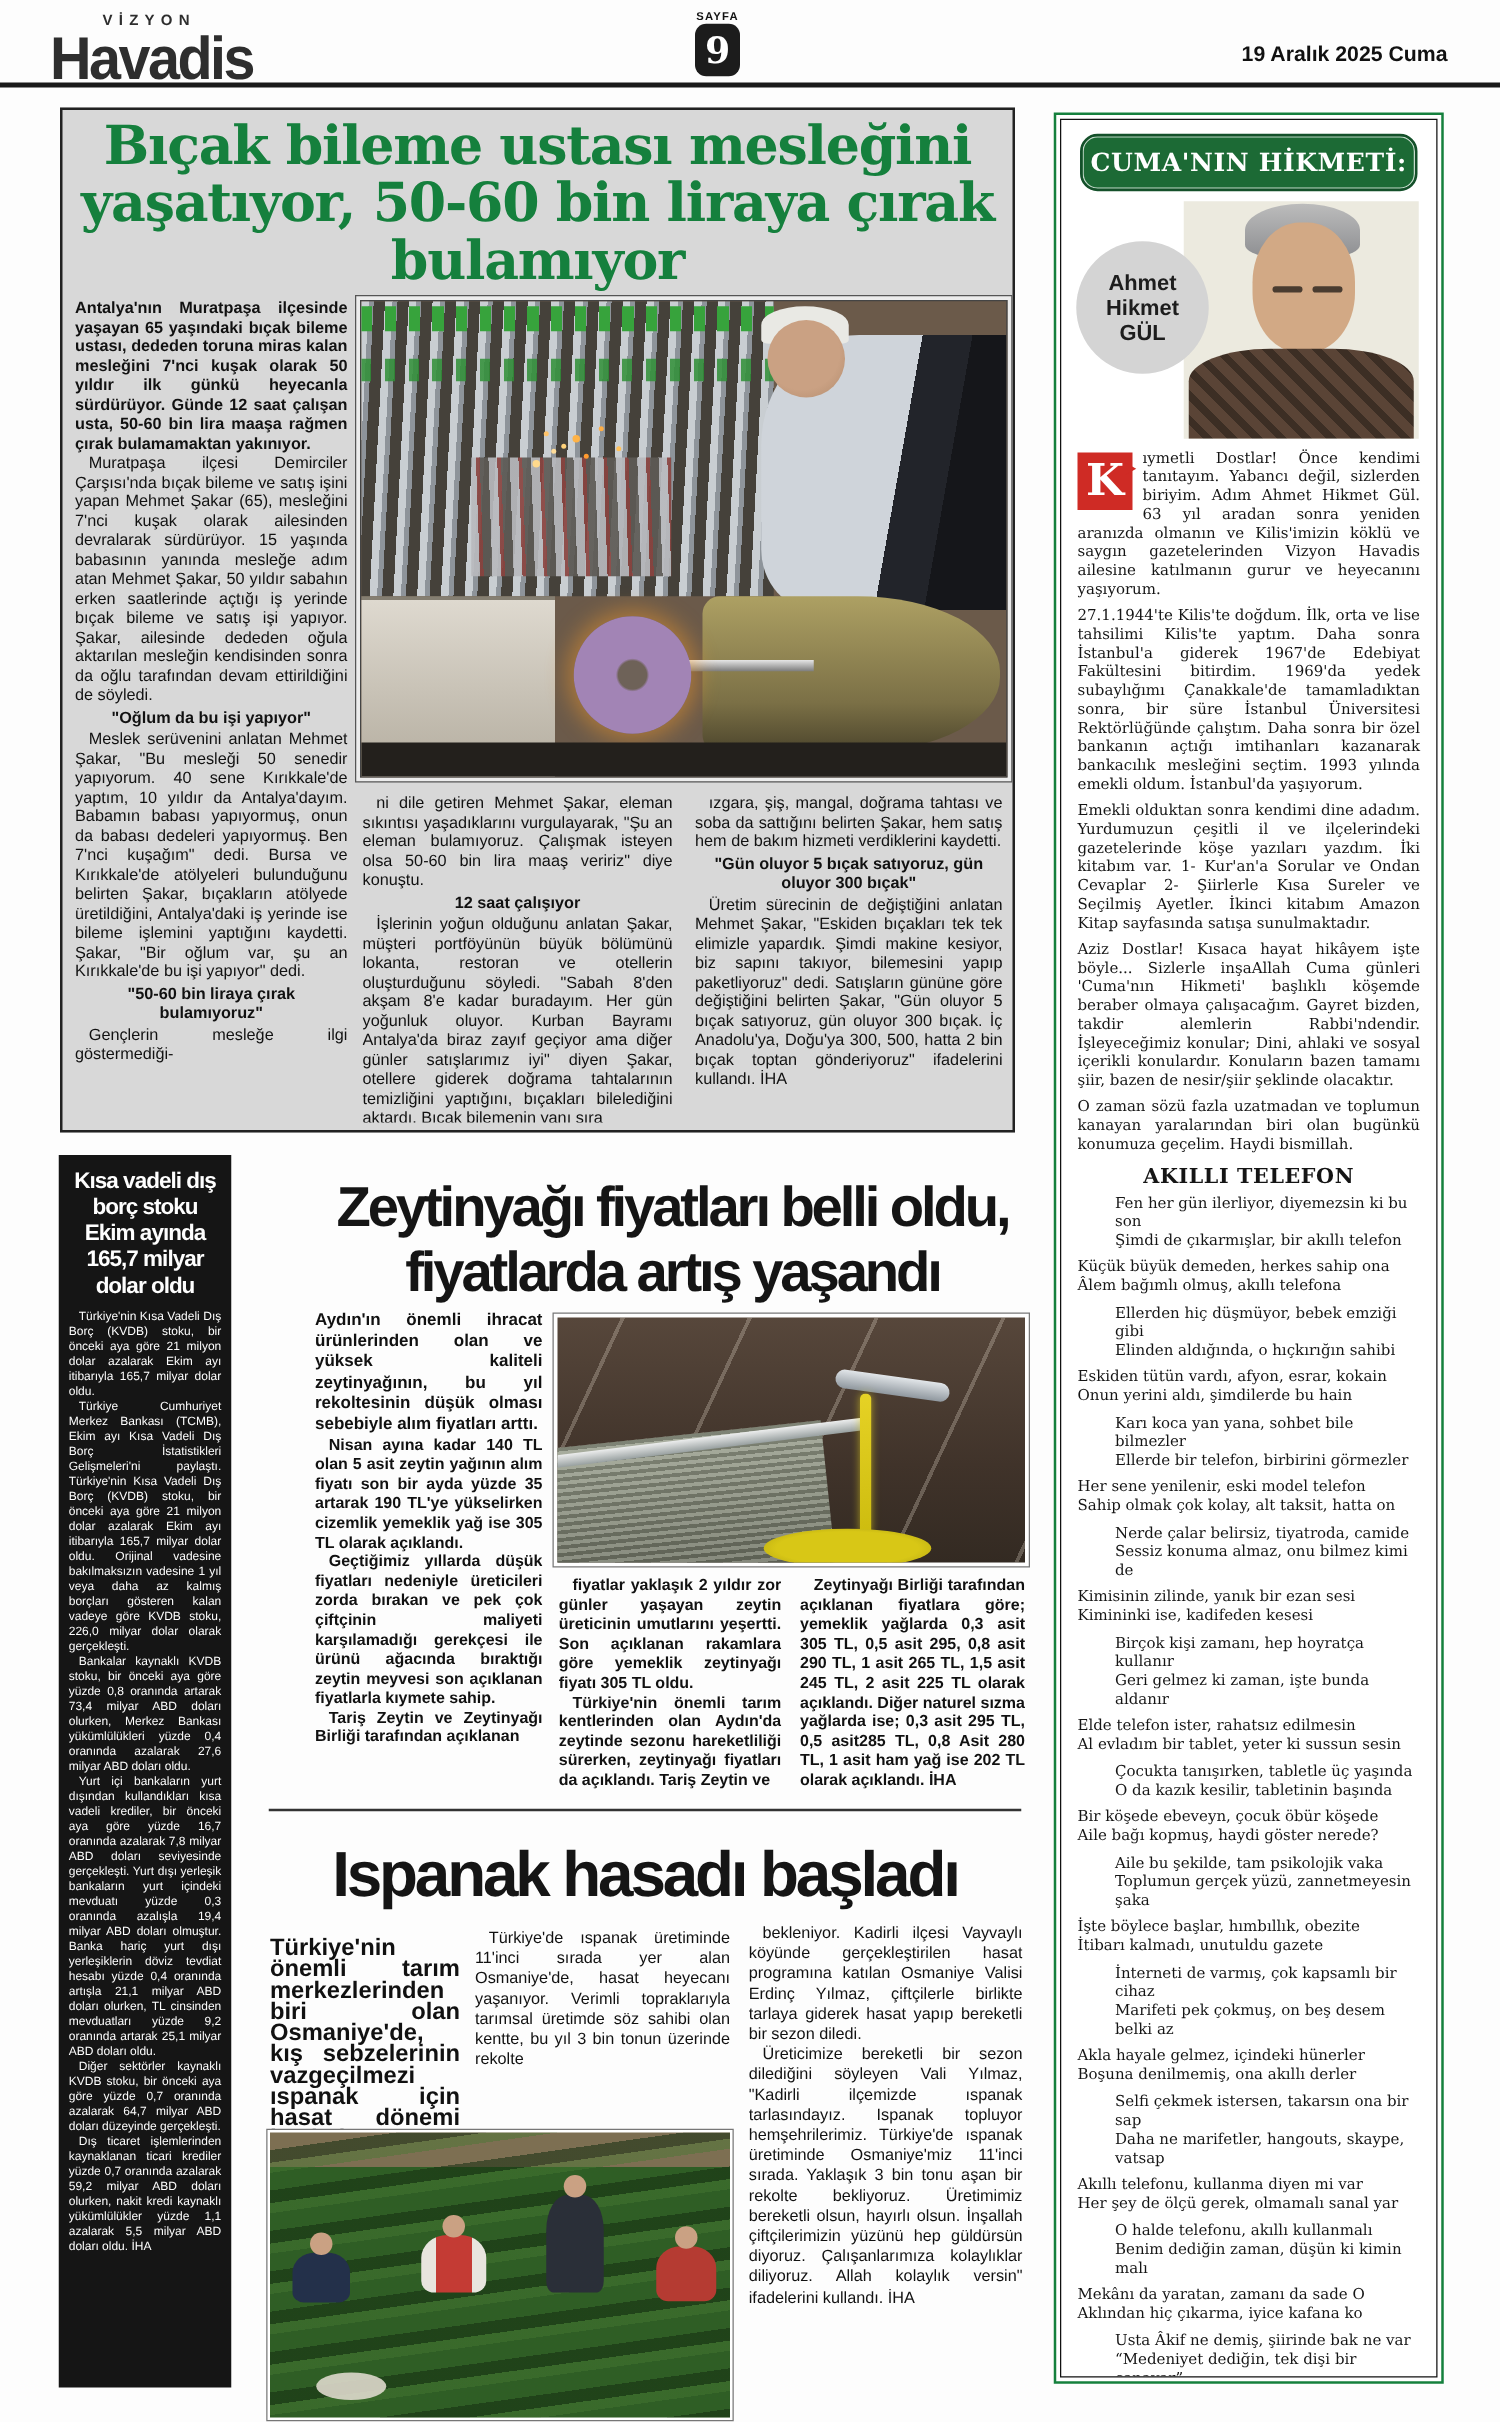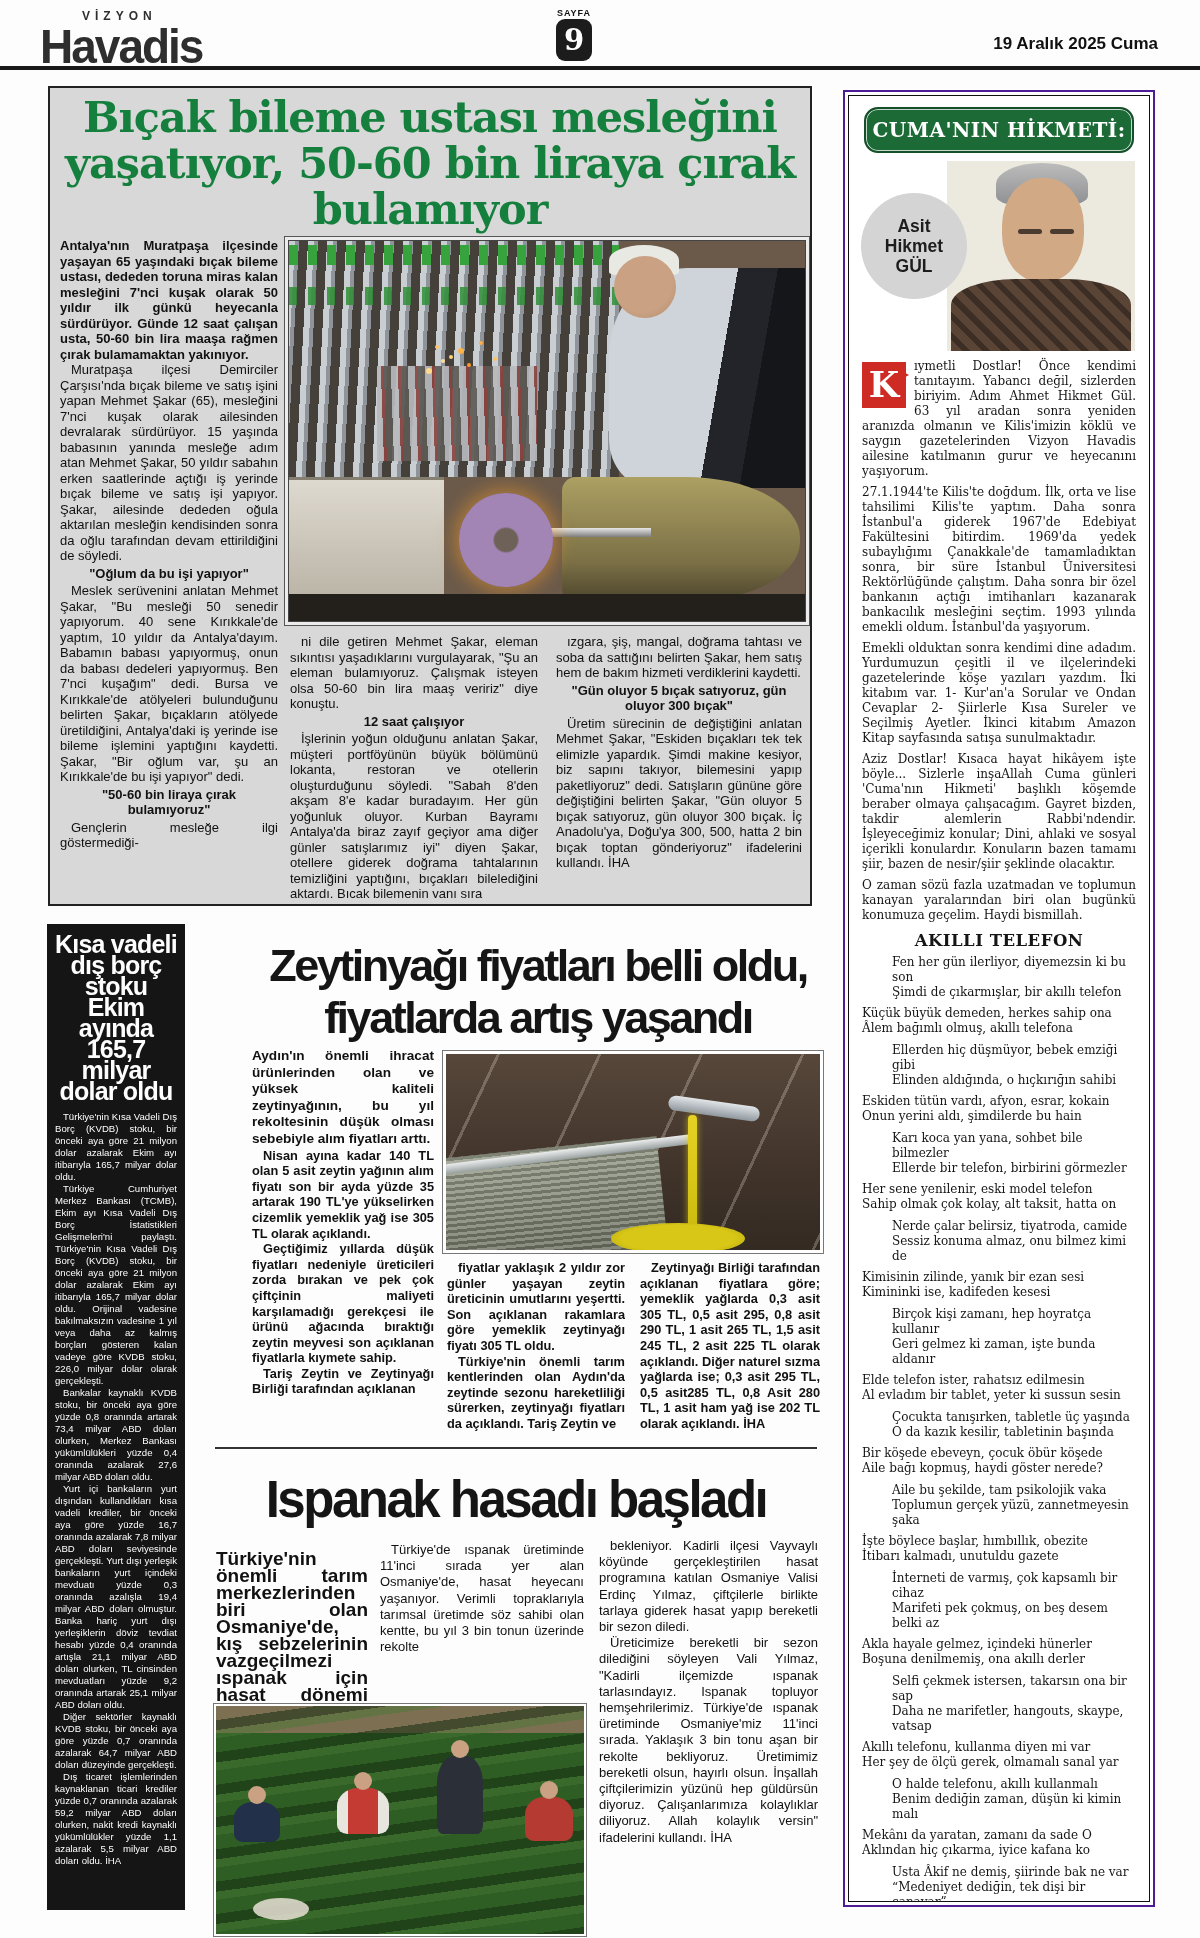--- a/index.html
+++ b/index.html
@@ -54,21 +54,21 @@
      box-shadow:0 0 18px 5px rgba(255,160,40,.45);}
   .kp-axle{left:45%;bottom:22%;width:130px;height:9px;background:linear-gradient(#e6e6e6,#7d7d7d);}
   .kp-bench{left:0;bottom:0;width:100%;height:7%;background:#23201c;}
   .kp-sparks{left:31%;top:30%;width:4px;height:4px;border-radius:50%;background:#ffd27a;
      box-shadow:10px -6px 0 1px #ffb347,-8px 4px 0 #ffdd99,18px 8px 0 #ff9a2f,
        -14px -10px 0 #ffc46b,30px -14px 0 #ffae45,-22px 14px 0 1px #ffd98c,44px 2px 0 #ffc15a;}
 
   
   .debt{position:absolute;left:47px;top:924px;width:138px;height:986px;background:#151515;color:#fefefe;
         padding:8px 8px;box-sizing:border-box;overflow:hidden;}
-  .debt h2{margin:2px 0 9px;font-size:25px;line-height:21px;text-align:center;letter-spacing:-.8px;}
+  .debt h2{margin:2px 0 9px;font-size:18px;line-height:21px;text-align:center;letter-spacing:-.8px;}
   .debt .dp{margin:0;font-size:9.6px;line-height:12px;text-align:justify;text-indent:8px;}
 
   
   .oilh{position:absolute;left:248px;top:910px;width:580px;text-align:center;font-weight:bold;
         font-size:45px;line-height:1.15;letter-spacing:-2.5px;color:#151515;}
   .ocol{position:absolute;font-size:12.8px;line-height:15.6px;text-align:justify;overflow:hidden;}
   .ocol .kp{margin:0;font-weight:bold;}
   .ocol .kp.lead{font-weight:bold;font-size:13.6px;line-height:16.6px;}
   .ocol .kp.normal{text-indent:11px;}
   .ocol1{left:252px;top:1048px;width:182px;height:400px;}
@@ -107,21 +107,21 @@
   .fig{position:absolute;}
   .fig .head{position:absolute;left:50%;top:-16px;transform:translateX(-50%);width:18px;height:18px;border-radius:50%;background:#caa183;}
   .fg1{left:5%;top:42%;width:46px;height:40px;border-radius:40% 40% 20% 20%;background:#23304a;}
   .fg2{left:33%;top:36%;width:52px;height:46px;border-radius:40% 40% 20% 20%;
        background:linear-gradient(90deg,#e8e5de 0 22%,#c43b34 22% 78%,#e8e5de 78%);}
   .fg3{left:60%;top:22%;width:46px;height:78px;border-radius:36% 36% 12% 12%;background:#2a2f38;}
   .fg4{right:3%;top:40%;width:48px;height:44px;border-radius:40% 40% 20% 20%;background:#b53b32;}
   .sack{position:absolute;left:10%;bottom:6%;width:56px;height:22px;border-radius:50%;background:#ded9cc;opacity:.9;}
 
   
-  .cuma{position:absolute;left:843px;top:90px;width:312px;height:1817px;border:2px solid #4c1d95;
+  .cuma{position:absolute;left:843px;top:90px;width:312px;height:1817px;border:2px solid #15803d;
         box-sizing:border-box;background:#fff;overflow:hidden;}
   .cuma-inner{position:absolute;inset:3px;border:1px solid #111;overflow:hidden;}
   .badge{margin:11px auto 8px;width:266px;height:42px;background:#1c6a35;color:#fff;border:2px solid #14502a;
          border-radius:14px;box-shadow:inset 0 0 0 1px rgba(255,255,255,.75);
          font-family:"DejaVu Serif",serif;font-weight:bold;font-size:20px;letter-spacing:.5px;
          display:flex;align-items:center;justify-content:center;}
   .cphoto-zone{position:relative;height:190px;margin:0 12px;}
   .cportrait{position:absolute;right:2px;top:0;width:188px;height:190px;background:#eceadf;overflow:hidden;}
   .cportrait>div{position:absolute;}
   .pt-head{left:29%;top:9%;width:82px;height:104px;border-radius:46%;background:#d2a985;}
@@ -264,21 +264,21 @@
     <div class="cuma-inner">
       <div class="badge">CUMA'NIN HİKMETİ:</div>
       <div class="cphoto-zone">
         <div class="cportrait">
           <div class="pt-hair"></div>
           <div class="pt-head"></div>
           <div class="pt-brow"></div>
           <div class="pt-brow2"></div>
           <div class="pt-shoulders"></div>
         </div>
-        <div class="cavatar">Asit Hikmet GÜL</div>
+        <div class="cavatar">Ahmet Hikmet GÜL</div>
       </div>
       <div class="cbody">
         <p class="cp"><span class="dropcap">K</span><span>ıymetli Dostlar! Önce kendimi tanıtayım. Yabancı değil, sizlerden biriyim. Adım Ahmet Hikmet Gül. 63 yıl aradan sonra yeniden aranızda olmanın ve Kilis'imizin köklü ve saygın gazetelerinden Vizyon Havadis ailesine katılmanın gurur ve heyecanını yaşıyorum.</span></p>
         <div>
             <p class="cp">27.1.1944'te Kilis'te doğdum. İlk, orta ve lise tahsilimi Kilis'te yaptım. Daha sonra İstanbul'a giderek 1967'de Edebiyat Fakültesini bitirdim. 1969'da yedek subaylığımı Çanakkale'de tamamladıktan sonra, bir süre İstanbul Üniversitesi Rektörlüğünde çalıştım. Daha sonra bir özel bankanın açtığı imtihanları kazanarak bankacılık mesleğini seçtim. 1993 yılında emekli oldum. İstanbul'da yaşıyorum.</p>
             <p class="cp">Emekli olduktan sonra kendimi dine adadım. Yurdumuzun çeşitli il ve ilçelerindeki gazetelerinde köşe yazıları yazdım. İki kitabım var. 1- Kur'an'a Sorular ve Ondan Cevaplar 2- Şiirlerle Kısa Sureler ve Seçilmiş Ayetler. İkinci kitabım Amazon Kitap sayfasında satışa sunulmaktadır.</p>
             <p class="cp">Aziz Dostlar! Kısaca hayat hikâyem işte böyle... Sizlerle inşaAllah Cuma günleri 'Cuma'nın Hikmeti' başlıklı köşemde beraber olmaya çalışacağım. Gayret bizden, takdir alemlerin Rabbi'ndendir. İşleyeceğimiz konular; Dini, ahlaki ve sosyal içerikli konulardır. Konuların bazen tamamı şiir, bazen de nesir/şiir şeklinde olacaktır.</p>
             <p class="cp">O zaman sözü fazla uzatmadan ve toplumun kanayan yaralarından biri olan bugünkü konumuza geçelim. Haydi bismillah.</p>
           </div>
         <div class="poemtitle">AKILLI TELEFON</div>

